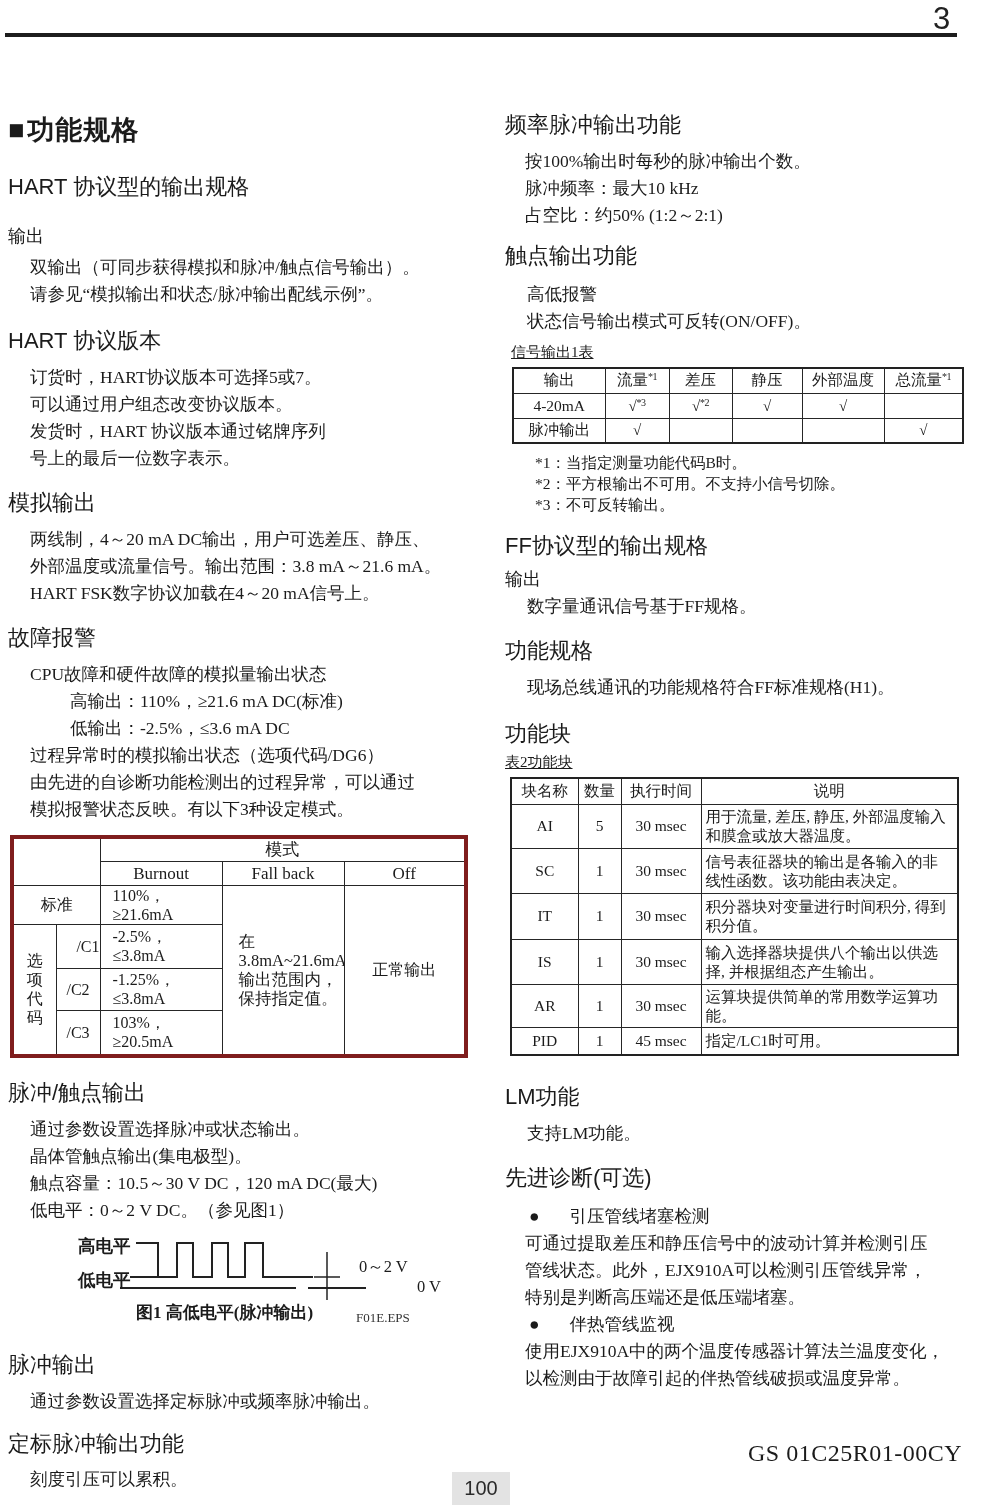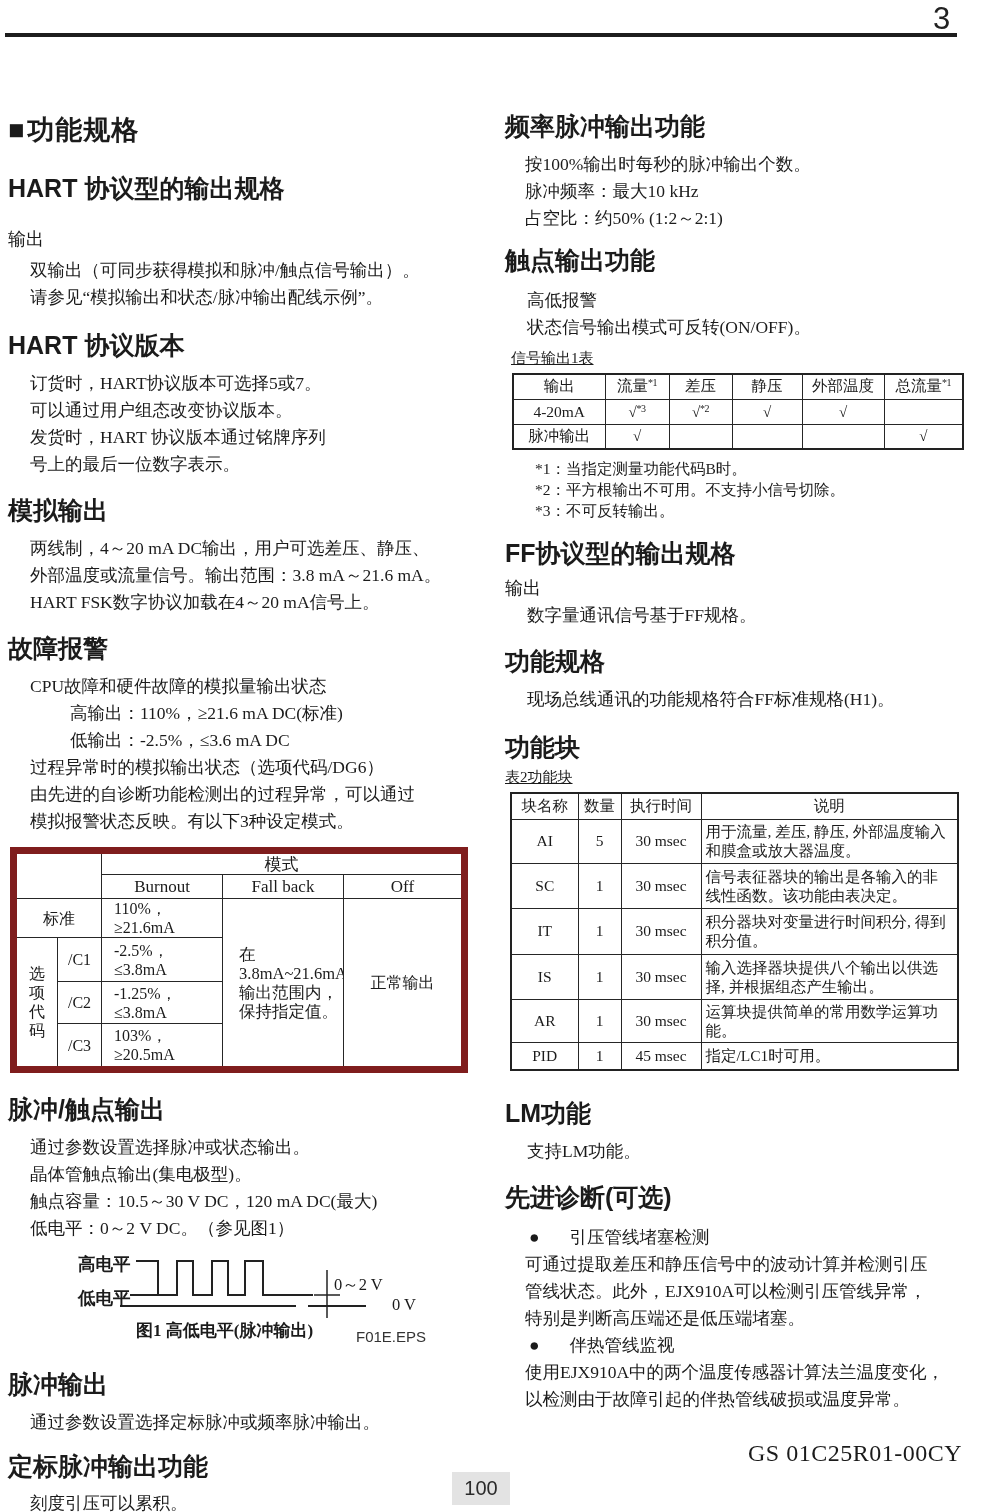--- a/index.html
+++ b/index.html
@@ -17,37 +17,37 @@
 
   .col { position:absolute; }
   .col-left  { left:8px;  top:112px; width:466px; }
   .col-right { left:505px; top:110px; width:462px; }
 
   .h1 {
     font-family:"Liberation Sans", sans-serif; font-weight:bold;
     font-size:27px; letter-spacing:1px; margin-bottom:24px; display:flex; align-items:center; gap:2px;
   }
   .h2 {
-    font-family:"Liberation Sans", sans-serif; font-weight:bold;
-    font-size:25px; margin-bottom:8px;
+    font-family:"Liberation Sans", sans-serif; font-weight:normal;
+    font-size:22px; margin-bottom:8px;
   }
   .h3 { font-size:18px; font-weight:normal; margin-bottom:6px; }
   .para { padding-left:22px; }
   .ln { font-size:17.5px; line-height:27px; white-space:nowrap; }
   .ln-sub { padding-left:40px; }
   .mb6{margin-bottom:6px;} .mb8{margin-bottom:8px;} .mb10{margin-bottom:10px;}
   .mb12{margin-bottom:12px;} .mb14{margin-bottom:14px;} .mb16{margin-bottom:16px;}
   .mb18{margin-bottom:18px;} .mb20{margin-bottom:20px;} .mb22{margin-bottom:22px;} .mb26{margin-bottom:26px;}
 
   table { border-collapse:collapse; table-layout:fixed; }
   td {
     border:1.5px solid #262626; text-align:center; vertical-align:middle;
     font-size:16px; overflow:hidden;
   }
-  .tbl-mode { width:458px; border:7px solid #7f1d1d; margin-left:2px; }
+  .tbl-mode { width:458px; border:4px solid #7f1d1d; margin-left:2px; }
   .tbl-mode td { white-space:pre-line; line-height:19px; }
   .tbl-mode .hdr { font-size:17px; }
   .vcell { width:38px; word-break:break-all; line-height:20px; font-size:16px; padding:0 9px; }
   .valcell { text-align:left; padding-left:12px; }
   .fbcell  { text-align:left; padding-left:16px; line-height:24px; font-size:16.5px; }
 
   .tbl-sig { width:452px; border:2px solid #222; margin-left:7px; }
   .tbl-sig td { height:25px; font-size:15.5px; }
   .sup { font-size:10px; vertical-align:5px; letter-spacing:-0.5px; }
   .check { font-size:15px; }
@@ -59,23 +59,23 @@
   .notes { padding-left:30px; }
   .note-ln { font-size:15.5px; line-height:21px; white-space:nowrap; }
 
   .tbl-label { font-size:15px; margin-bottom:5px;text-decoration:underline; }
 
   .bullet-ln { display:flex; gap:30px; padding-left:24px; font-size:17.5px; line-height:27px; }
   .para0 { padding-left:20px; }
 
   .figure { position:relative; width:466px; height:102px; margin-bottom:18px; }
   .fig-label { position:absolute; font-size:17.5px; font-weight:bold; white-space:nowrap; }
-  .fig-small { position:absolute; font-size:15px; font-family:Liberation Sans, sans-serif; color:#333; }
+  .fig-small { position:absolute; font-size:13px; font-family:Liberation Serif, serif; color:#333; }
   .fig-caption { position:absolute; font-size:17px; font-weight:bold; white-space:nowrap; }
-  .fig-volt { position:absolute; font-size:16.5px; white-space:nowrap; }
+  .fig-volt { position:absolute; font-size:16.5px; white-space:nowrap;margin-left:25px; }
   .figure svg { position:absolute; left:0; top:0; }
 
   .doc-code { position:absolute; top:1440px; left:0; width:962px; text-align:right; font-size:24px; letter-spacing:0.5px; }
   .page-badge {
     position:absolute; top:1472px; left:452px; width:58px; height:33px;
     background:#e3e3e3; text-align:center; line-height:33px;
     font-family:"Liberation Sans", sans-serif; font-size:20px; color:#2a2a2a;
   }
 </style>
 </head>
@@ -139,21 +139,21 @@
       <td colspan="2">标准</td>
       <td class="valcell">110%，
 ≥21.6mA</td>
       <td rowspan="4" class="fbcell">在3.8mA~21.6mA
 输出范围内，
 保持指定值。</td>
       <td rowspan="4">正常输出</td>
     </tr>
     <tr style="height:44px;">
       <td rowspan="3" class="vcell">选项代码</td>
-      <td style="width:50px;">/C1</td>
+      <td style="width:50px;text-align:right;">/C1</td>
       <td class="valcell">-2.5%，
 ≤3.8mA</td>
     </tr>
     <tr style="height:42px;">
       <td>/C2</td>
       <td class="valcell">-1.25%，
 ≤3.8mA</td>
     </tr>
     <tr style="height:46px;">
       <td>/C3</td>

